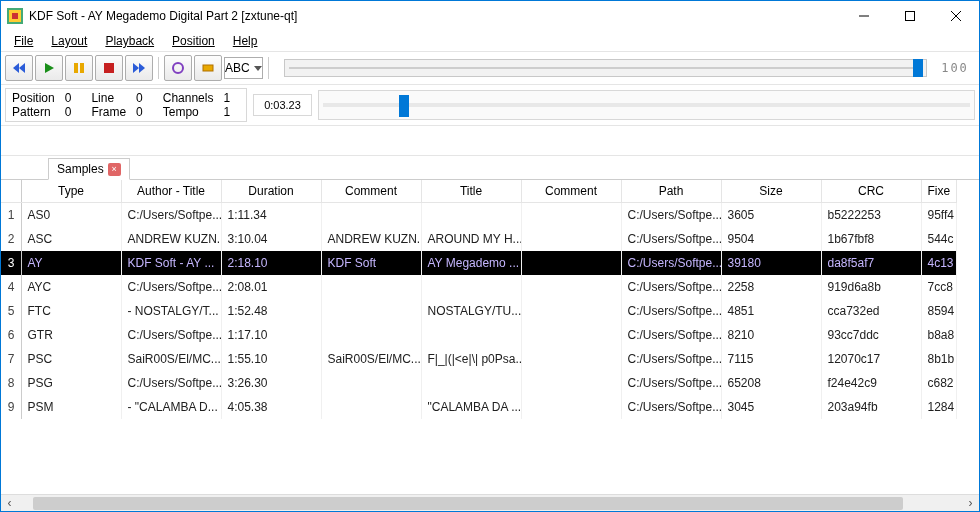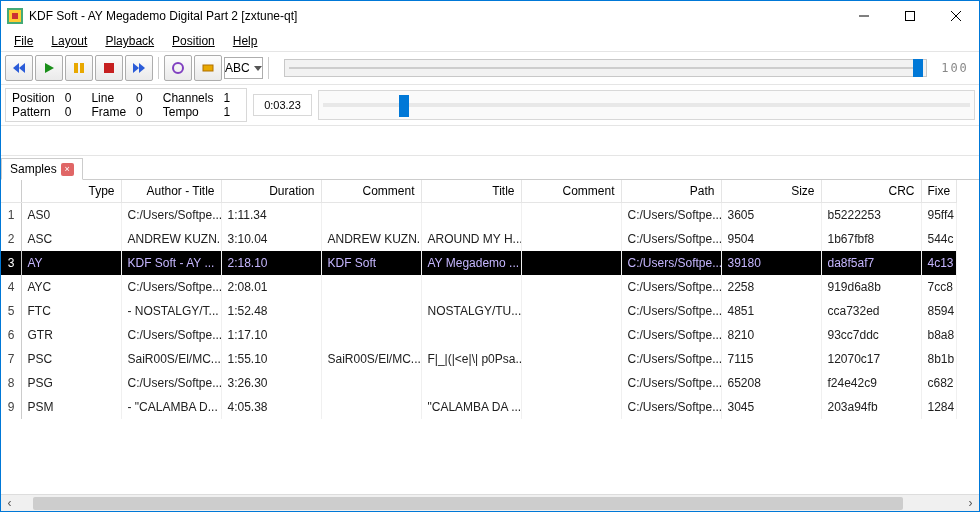--- a/index.html
+++ b/index.html
@@ -33,27 +33,27 @@
 .time-box { border: 1px solid #d8d8d8; padding: 4px 10px; margin-left: 6px; font-size: 11px; }
 .progress-wrap { flex:1; border:1px solid #d8d8d8; margin-left:6px; height:30px; position:relative; background:#fafafa;}
 .progress-track { position:absolute; top:50%; left:4px; right:4px; height:4px; background:#e8e8e8; transform:translateY(-50%);}
 .progress-handle { position:absolute; top:4px; left:80px; width:10px; height:22px; background:#0078d7;}
 
 
 .spacer { height: 30px; border-bottom: 1px solid #e5e5e5; }
 
 
 .tabbar { display: flex; border-bottom: 1px solid #ccc; background: #fff; padding-top: 2px; }
-.tab { border: 1px solid #ccc; border-bottom: 1px solid #fff; padding: 3px 8px; margin-bottom: -1px; display: flex; align-items: center; gap: 4px; background: #fff; }
+.tab { border: 1px solid #ccc; border-bottom: 1px solid #fff; padding: 3px 8px; margin-bottom: -1px; display: flex; align-items: center; gap: 4px; background: #fff; margin-left: 47px; }
 .tab-close { width:13px; height:13px; background:#e06666; border-radius:2px; display:flex; align-items:center; justify-content:center; color:#fff; font-size:9px; line-height:1;}
 
 
 .table-wrap { flex:1; overflow:hidden; position:relative; }
 table { border-collapse: collapse; width: 955px; table-layout: fixed; }
-thead th { text-align:right; font-weight:400; padding:4px 6px; border-right:1px solid #e5e5e5; border-bottom:1px solid #e5e5e5; background:#fff; font-size:12px; white-space:nowrap; overflow:hidden;}
+thead th { text-align:center; font-weight:400; padding:4px 6px; border-right:1px solid #e5e5e5; border-bottom:1px solid #e5e5e5; background:#fff; font-size:12px; white-space:nowrap; overflow:hidden;}
 tbody td { padding:5px 6px; border-right:1px solid #f0f0f0; white-space:nowrap; overflow:hidden; font-size:12px; color:#202020;}
 tbody tr.selected { background:#000; color:#0a84ff; }
 tbody tr.selected td { color:#c4b5fd; }
 th.rownum, td.rownum { width:18px; text-align:right; border-right:1px solid #ccc; color:#444;}
 tbody tr.selected td.rownum { background:#000; color:#fff;}
 
 
 .hscroll { height:17px; background:#f0f0f0; border-top:1px solid #ddd; display:flex; align-items:center;}
 .hscroll-btn{width:17px;height:17px;display:flex;align-items:center;justify-content:center;color:#555;}
 .hscroll-track{flex:1;height:17px;background:#f0f0f0;position:relative;}

